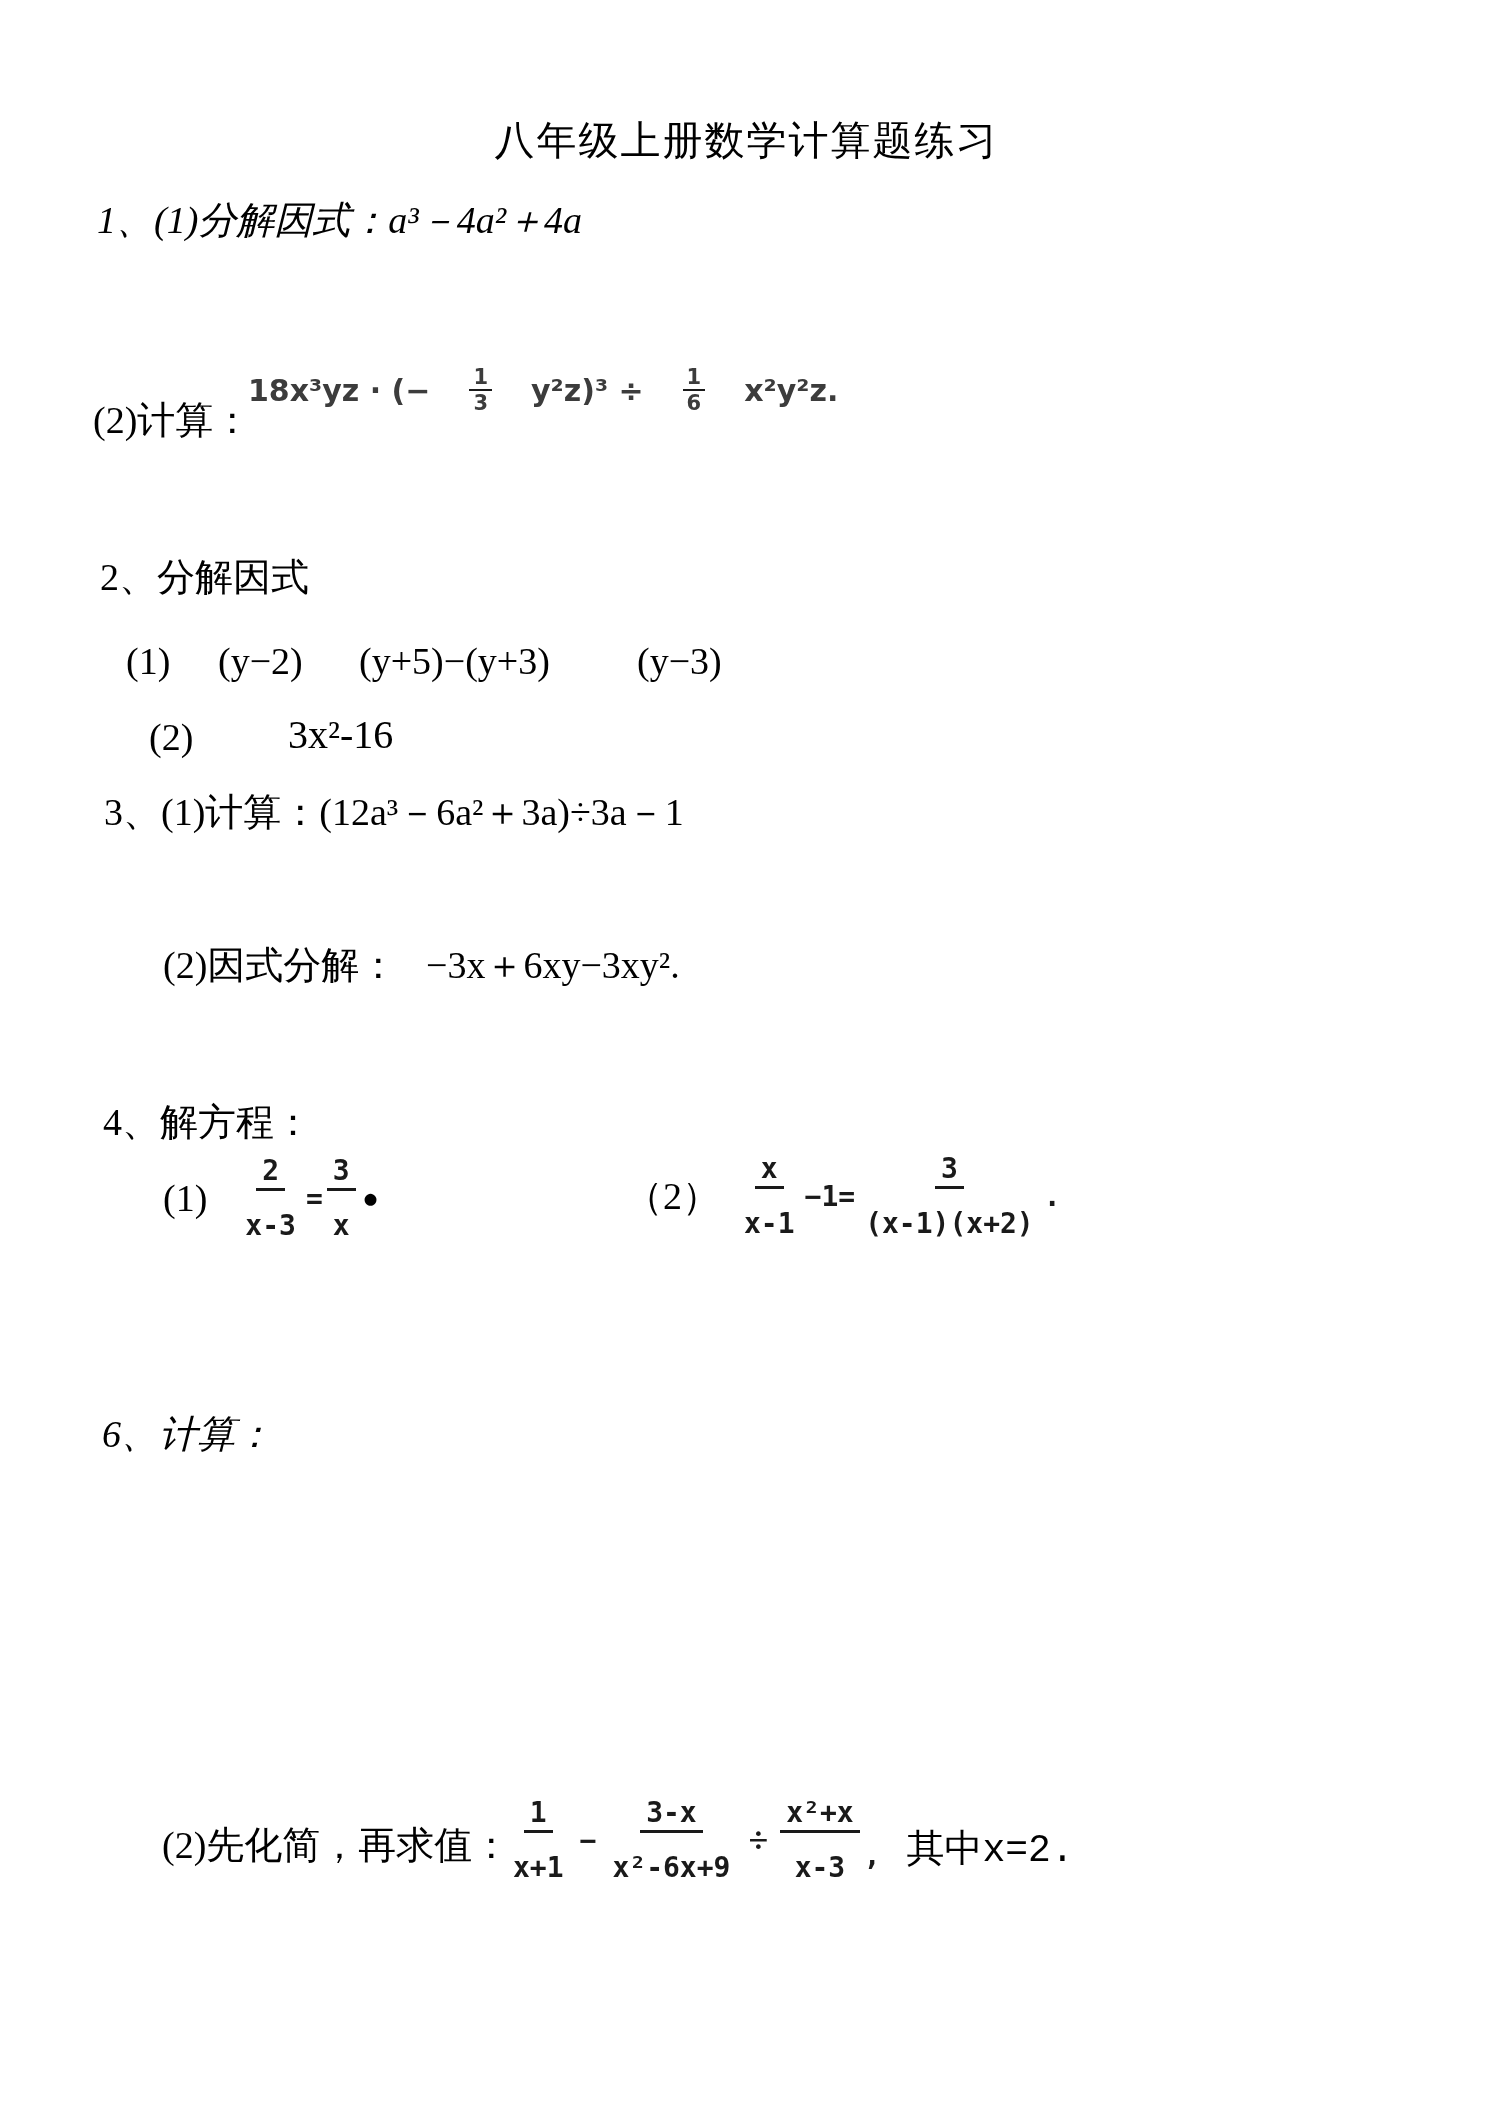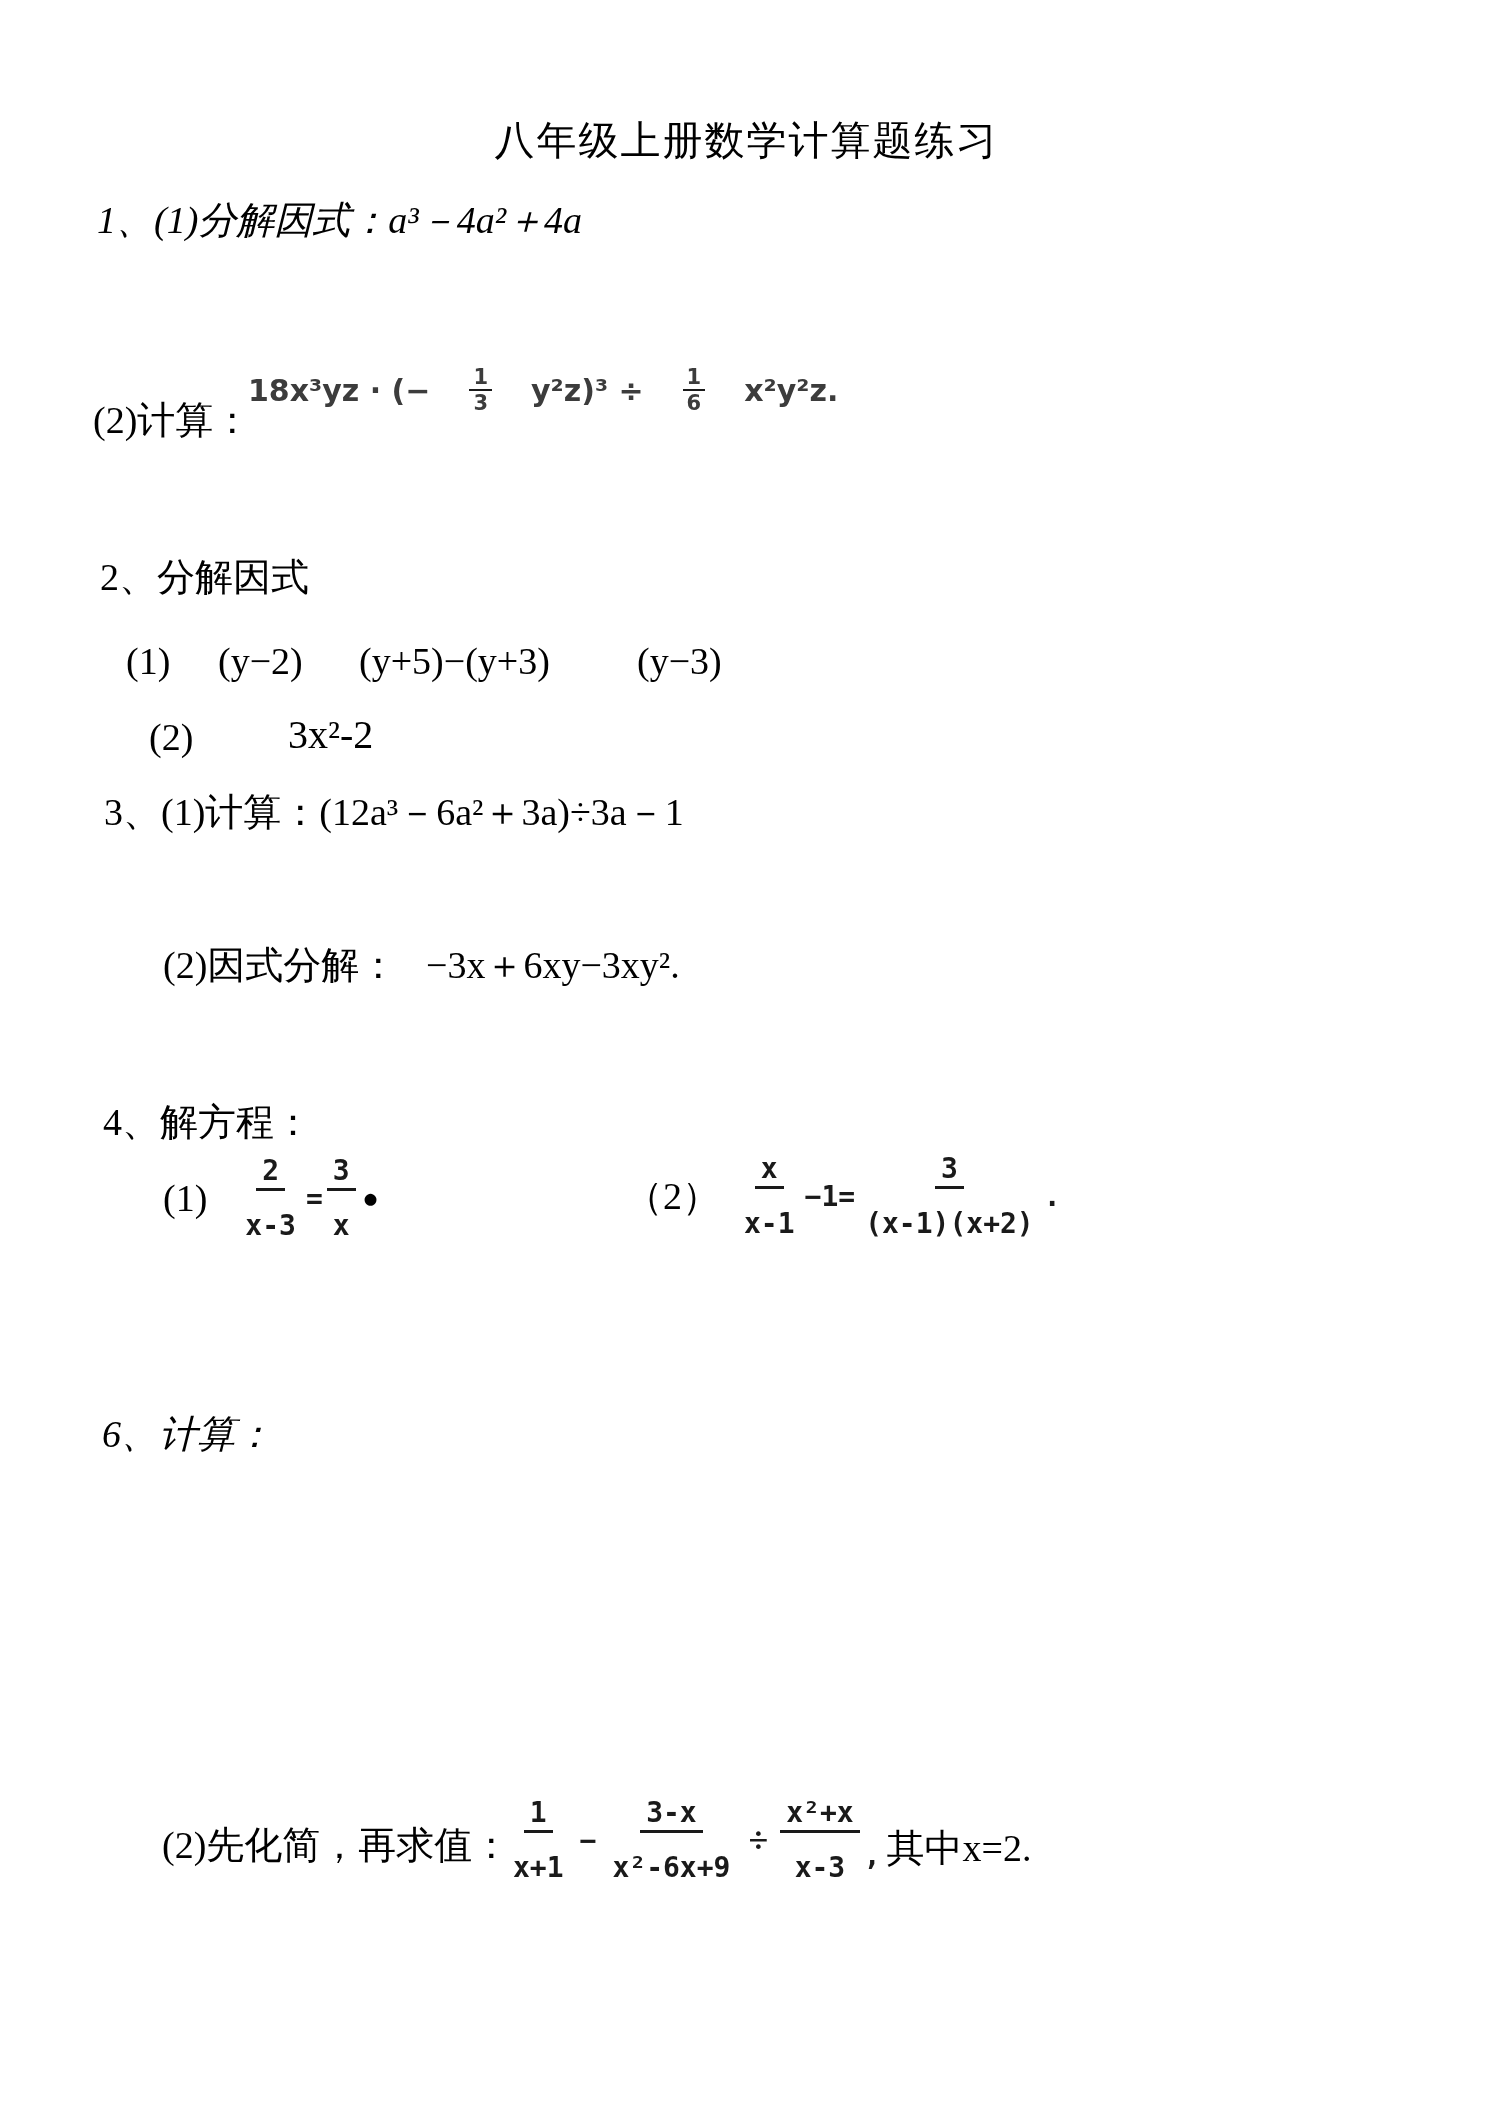--- a/index.html
+++ b/index.html
@@ -76,25 +76,25 @@
   .op { margin:0 6px; }
   .div-sign {
     font-family:"Liberation Serif","DejaVu Serif",serif;
     font-size:36px;
     color:#1a1a1a;
     margin:0 8px;
   }
   .bullet-dot { font-size:20px; margin-left:5px; color:#000; }
   .low { align-self:flex-end; margin-bottom:14px; }
   .suffix-serif {
-    font-family:Liberation Serif, serif;
+    font-family:Liberation Mono, monospace;
     font-weight:normal;
     color:#000;
     font-size:38px;
-    margin-left:6px;
+    margin-left:26px;
     margin-top:16px;
   }
   .gap28 { margin-right:28px; }
   .gap14 { margin-right:14px; }
 </style>
 </head>
 <body>
 
 <div class="page">
 
@@ -121,21 +121,21 @@
   </div>
 
   <div class="line" style="left:100px; top:556px;">2、分解因式</div>
 
   <span class="line" style="left:126px; top:640px;">(1)</span>
   <span class="line" style="left:218px; top:640px;">(y−2)</span>
   <span class="line" style="left:359px; top:640px;">(y+5)−(y+3)</span>
   <span class="line" style="left:637px; top:640px;">(y−3)</span>
 
   <span class="line" style="left:149px; top:716px;">(2)</span>
-  <span class="line serif40" style="left:288px; top:712px;">3x²-2</span>
+  <span class="line serif40" style="left:288px; top:712px;">3x²-16</span>
 
   <div class="line" style="left:104px; top:791px;">
     <span>3、(1)计算：</span><span>(12a³－6a²＋3a)÷3a－1</span>
   </div>
 
   <span class="line" style="left:163px; top:944px;">(2)因式分解：</span>
   <span class="line" style="left:426px; top:944px;">−3x＋6xy−3xy².</span>
 
   <div class="line" style="left:103px; top:1101px;">4、解方程：</div>
 

